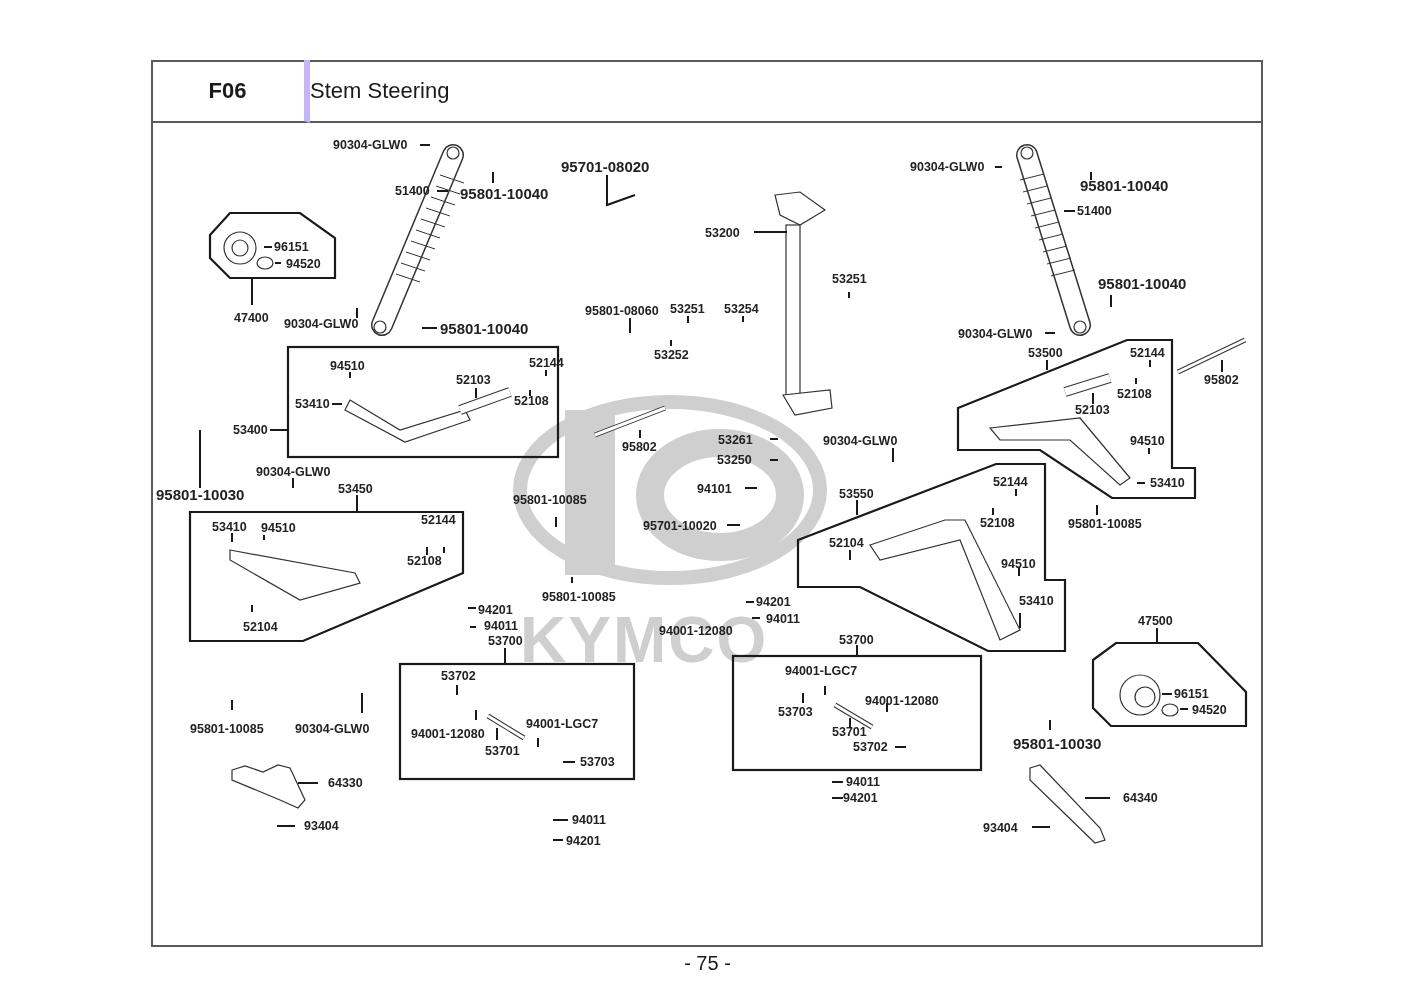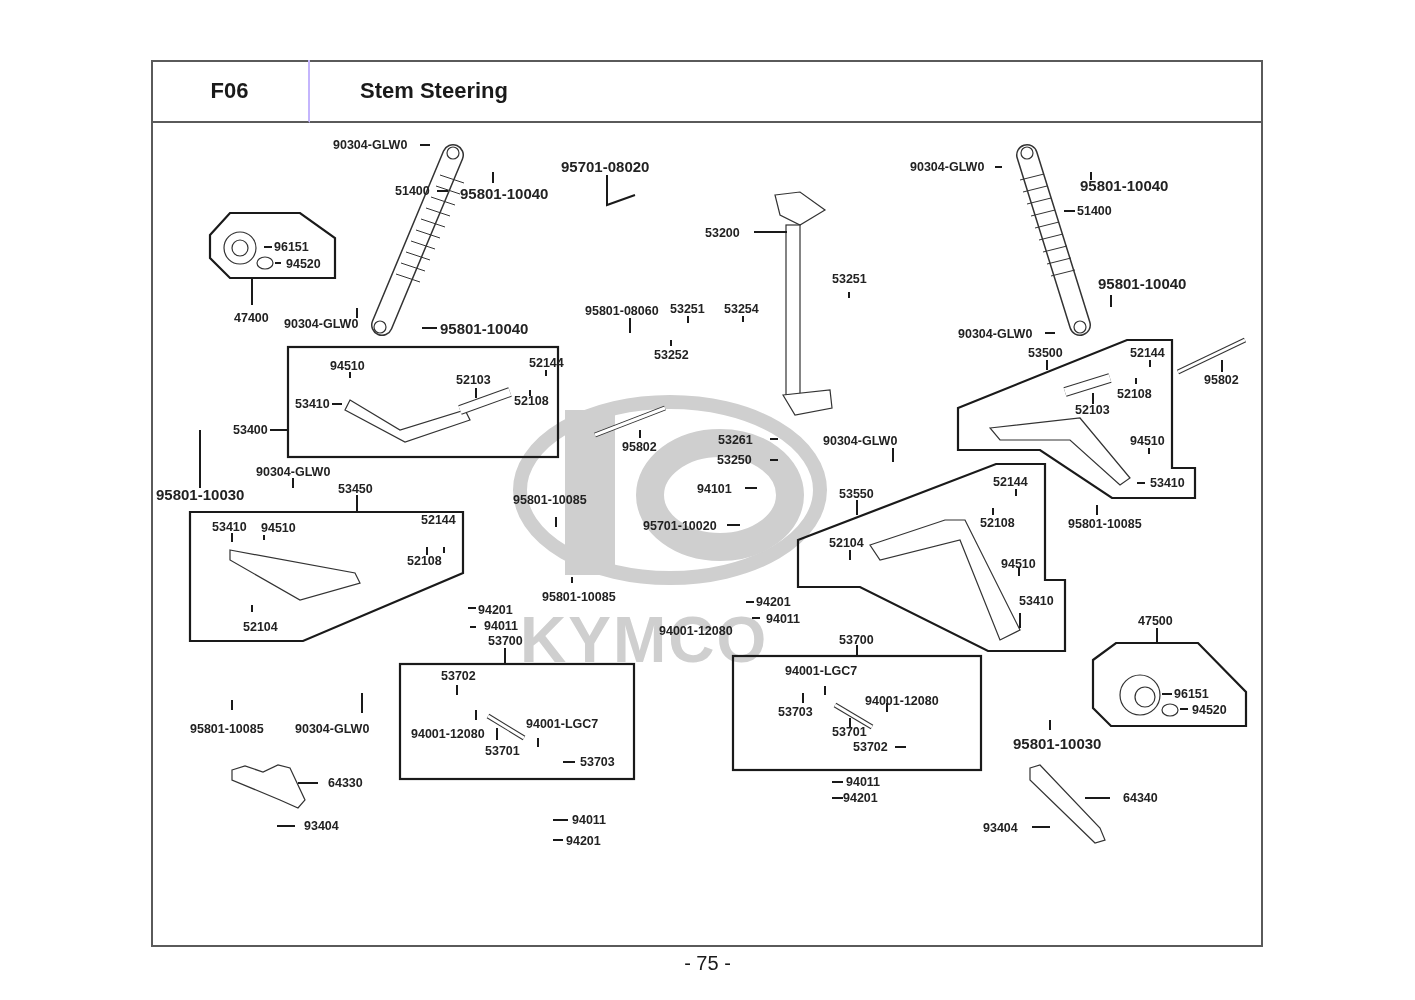--- a/index.html
+++ b/index.html
@@ -1,27 +1,27 @@
 <!DOCTYPE html>
 <html><head>
 <meta charset="utf-8">
 <style>
   html, body { margin: 0; padding: 0; background: #ffffff; }
   body { width: 1415px; height: 1000px; position: relative; overflow: hidden;
          font-family: "Liberation Sans", sans-serif; color: #1a1a1a; }
   .frame { position: absolute; left: 151px; top: 60px; width: 1112px; height: 887px;
            border: 2px solid #5a5a5a; box-sizing: border-box; }
   .hdr-code { position: absolute; left: 151px; top: 60px; width: 159px; height: 63px;
-              border-right: 2px solid #c4b5fd; border-bottom: 2px solid #5a5a5a; box-sizing: border-box;
+              border-right: 6px solid #c4b5fd; border-bottom: 2px solid #5a5a5a; box-sizing: border-box;
               display: flex; align-items: center; justify-content: center;
               font-weight: bold; font-size: 22px; }
   .hdr-title { position: absolute; left: 310px; top: 60px; width: 953px; height: 63px;
                border-bottom: 2px solid #5a5a5a; box-sizing: border-box;
-               display: flex; align-items: center; padding-left: 50px;
-               font-weight: bold; font-size: 22px; }
+               display: flex; align-items: center; 
+               font-weight: normal; font-size: 22px; }
   .page-num { position: absolute; left: 0; width: 1415px; top: 952px; text-align: center;
               font-weight: normal; font-size: 20px; }
   svg.diagram { position: absolute; left: 0; top: 0; width: 1415px; height: 1000px; }
   .lbl { font-family: "Liberation Sans", sans-serif; font-weight: bold; font-size: 12.5px; fill: #222; }
   .lbl-lg { font-size: 15px; }
   .box { fill: none; stroke: #1a1a1a; stroke-width: 2.2; }
   .lead { stroke: #1a1a1a; stroke-width: 2; fill: none; }
   .part { fill: #fff; stroke: #333; stroke-width: 1.2; }
   .wm { fill: #cfcfcf; }
   .wm-text { font-family: "Liberation Sans", sans-serif; font-weight: bold; font-size: 64px; fill: #cfcfcf; letter-spacing: 2px; }

